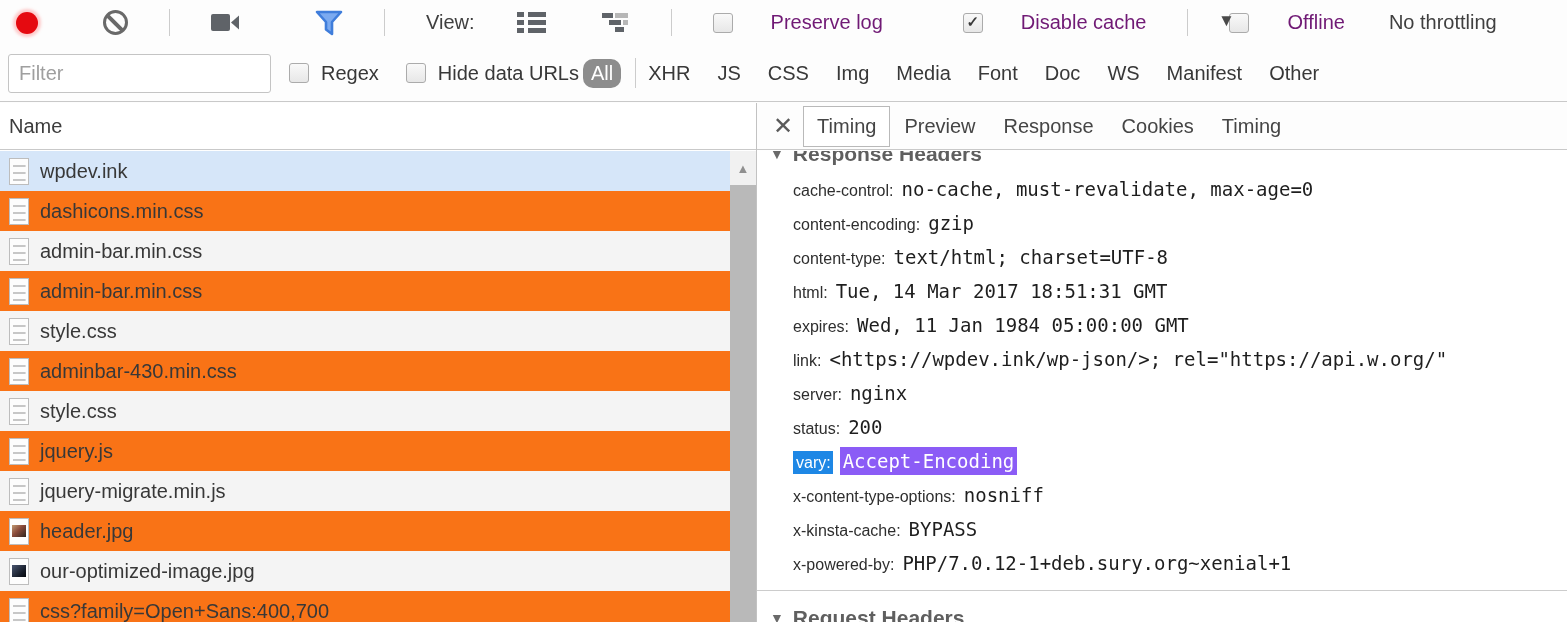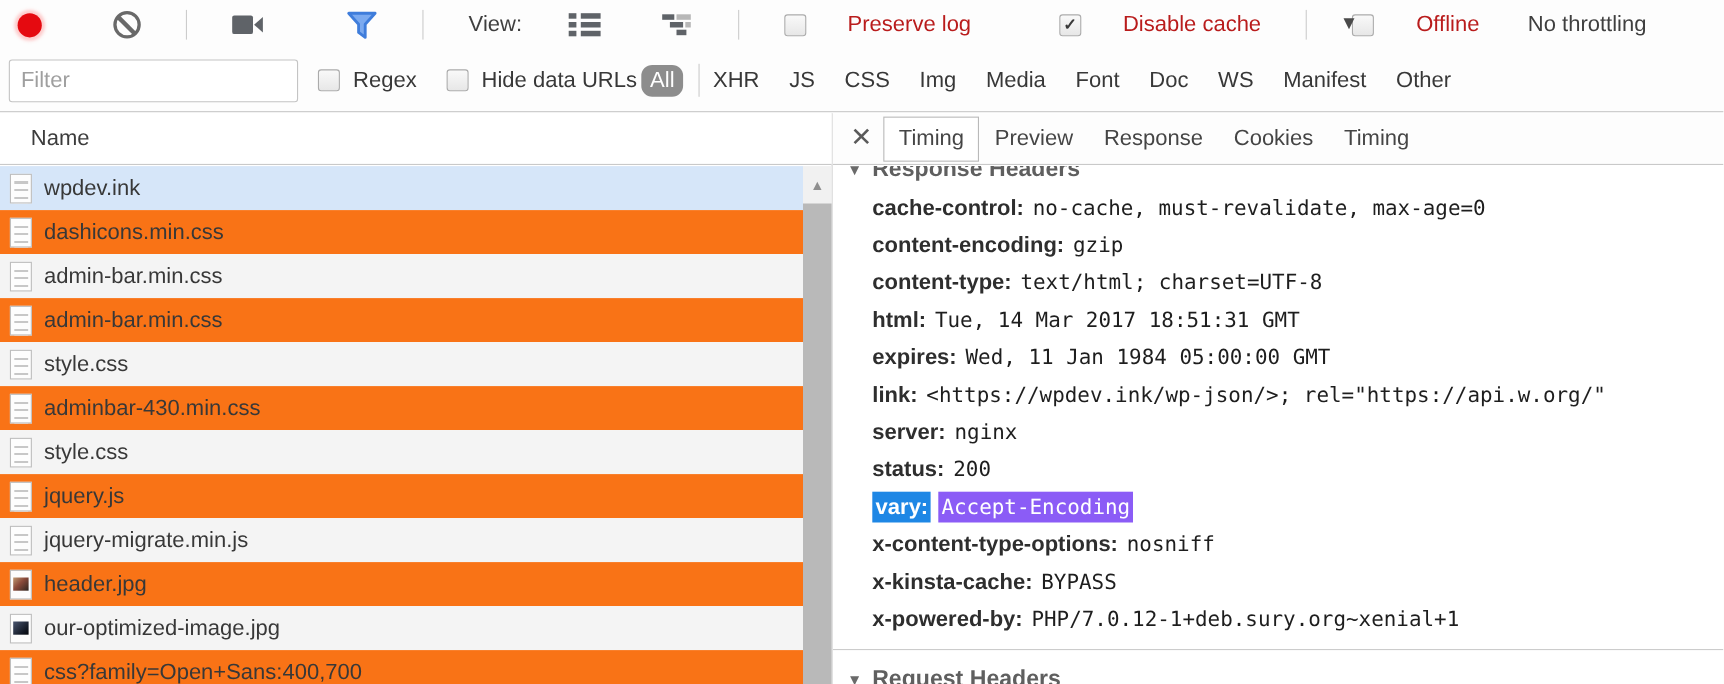--- a/index.html
+++ b/index.html
@@ -23,37 +23,37 @@
   .list-icon i b { display:block; width:7px; height:5px; background:#5f6368; }
   .list-icon i s { display:block; width:18px; height:5px; background:#5f6368; }
   .wf-icon { position:relative; width:28px; height:19px; }
   .wf-icon b { position:absolute; height:5px; background:#5f6368; }
   .wf-icon s { position:absolute; height:5px; background:#b7b7b7; }
   .checkbox { width:20px; height:20px; border:1px solid #ababab; border-radius:3px;
     background:linear-gradient(#f9f9f9,#e7e7e7); margin-right:12px; flex:none;
     display:flex; align-items:center; justify-content:center; font-size:15px; color:#3a3a3a; font-weight:bold; }
   .checkbox .mark { visibility:hidden; margin-top:-2px; }
   .checkbox.checked .mark { visibility:visible; }
-  .tb-label { font-size:20px; color:#b91c1c; }
+  .tb-label { font-size:20px; color:#701a75; }
   .throttle-value { font-size:20px; color:#3f3f3f; margin-left:18px; }
   .throttle-arrow { position:absolute; left:1218px; top:11px; font-size:17px; color:#4a4a4a; }
   .gap28 { width:28px; flex:none; }
   
   .filter-bar { height:57px; display:flex; align-items:center; padding-left:8px; background:#fdfdfd; border-bottom:1px solid #c9c9c9; }
   .filter-input { width:263px; height:39px; border:1px solid #c4c4c4; border-radius:3px; padding:0 10px;
     font-size:20px; font-family:"Liberation Sans",sans-serif; color:#333; background:#fff; outline:none; }
   .filter-input::placeholder { color:#9f9f9f; }
   .fb-gap { width:18px; flex:none; }
   .all-pill { background:#8d8d8d; color:#fff; font-size:20px; padding:3px 8px; border-radius:10px; margin-left:4px; }
   .fb-sep { width:1px; height:30px; background:#ccc; margin:0 12px 0 14px; flex:none; }
   .type-item { font-size:20px; color:#383838; margin-right:27px; }
   
   .main { position:absolute; top:103px; left:0; right:0; bottom:0; display:flex; background:#fff; }
   .left-pane { position:relative; width:757px; flex:none; border-right:1px solid #c2c2c2; background:#fff; }
-  .name-header { height:47px; display:flex; align-items:center; padding-left:28px; font-size:20px; color:#3c3c3c; border-bottom:1px solid #c9c9c9; background:#fff; }
+  .name-header { height:47px; display:flex; align-items:center; padding-left:9px; font-size:20px; color:#3c3c3c; border-bottom:1px solid #c9c9c9; background:#fff; }
   .rows { position:absolute; top:48px; left:0; right:26px; bottom:0; overflow:hidden; }
   .row { height:40px; display:flex; align-items:center; padding-left:9px; font-size:20px; color:#383838; background:#f97316; white-space:nowrap; }
   .row:nth-child(odd) { background:#f4f4f4; }
   .row.selected { background:#d6e6f9 !important; }
   .doc-icon { width:20px; height:27px; flex:none; margin-right:11px; border:1px solid #bdbdbd; background:
       repeating-linear-gradient(#fdfdfd 0 3px, #c7c7c7 3px 5px, #fdfdfd 5px 7px) ;
       background-color:#fdfdfd; background-size:70% 100%; background-position:3px 3px; background-repeat:no-repeat; }
   .img-icon { width:20px; height:27px; flex:none; margin-right:11px; border:1px solid #bdbdbd; background:#fdfdfd; display:flex; align-items:center; justify-content:center; }
   .img-icon i { display:block; width:14px; height:12px; }
   .img-warm i { background:linear-gradient(135deg,#c09a72 0%,#8a4a3a 45%,#2e2620 100%); }
@@ -66,21 +66,21 @@
   .tabs-bar { height:47px; display:flex; align-items:center; border-bottom:1px solid #c9c9c9; background:#fdfdfd; }
   .close-x { font-size:24px; color:#5a5a5a; margin:0 10px 0 16px; line-height:1; }
   .tab { font-size:20px; color:#454545; padding:8px 13px; border:1px solid transparent; }
   .tab.active { background:#fff; border:1px solid #b9b9b9; }
   .headers-content { position:absolute; top:48px; left:0; right:0; bottom:0; overflow:hidden; }
   .section-title { display:flex; align-items:center; padding-left:13px; font-size:21px; font-weight:bold; color:#5f5f5f; line-height:30px; white-space:nowrap; }
   .section-title.clipped { margin-top:-12px; }
   .tri { font-size:14px; color:#6a6a6a; margin-right:9px; font-weight:normal; }
   .hdr-list { padding:4px 0 0 36px; }
   .hdr-row { line-height:33px; white-space:nowrap; }
-  .hname { font-weight:bold; font-size:20px; color:#2e2e2e; }
+  .hname { font-weight:normal; font-size:16px; color:#2e2e2e; }
   .hval { font-family:"DejaVu Sans Mono",monospace; font-size:19px; color:#1e1e1e; margin-left:8px; }
   .hdr-row.hl .hname { background:#1e87e5; color:#fff; padding:3px 2px 3px 3px; }
   .hdr-row.hl .hval { background:#8b5cf6; color:#fff; padding:3px 3px; margin-left:7px; }
   .req-divider { border-top:1px solid #ccc; margin-top:9px; }
   .request-title { margin-top:12px; }
 </style>
 </head>
 <body>
 
 <div id="app">

